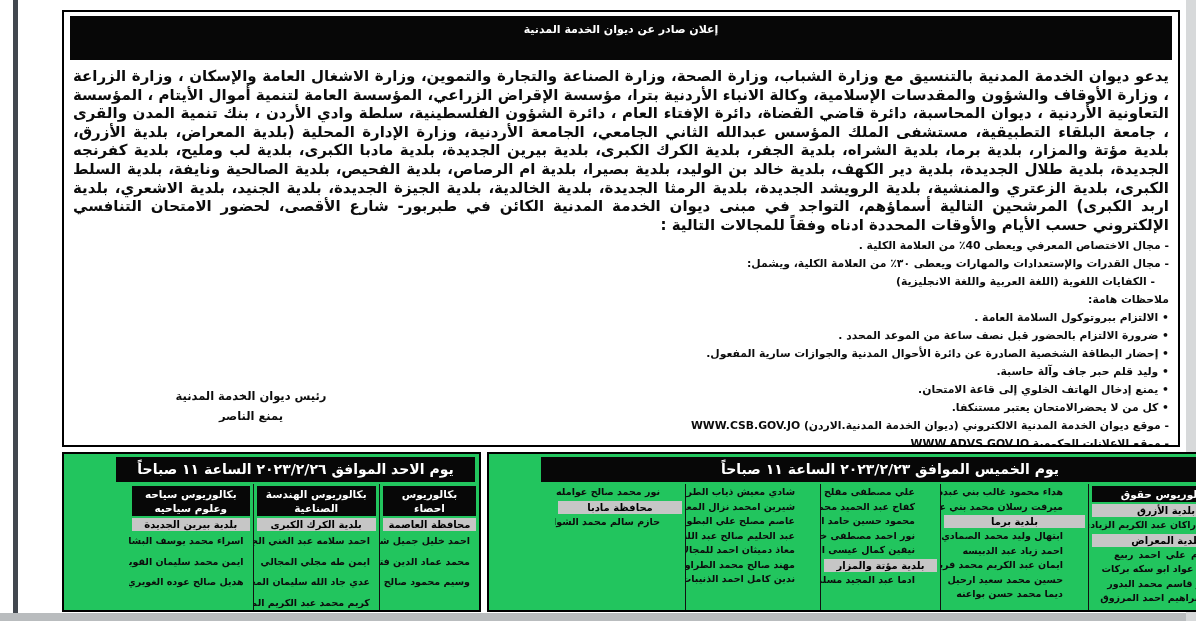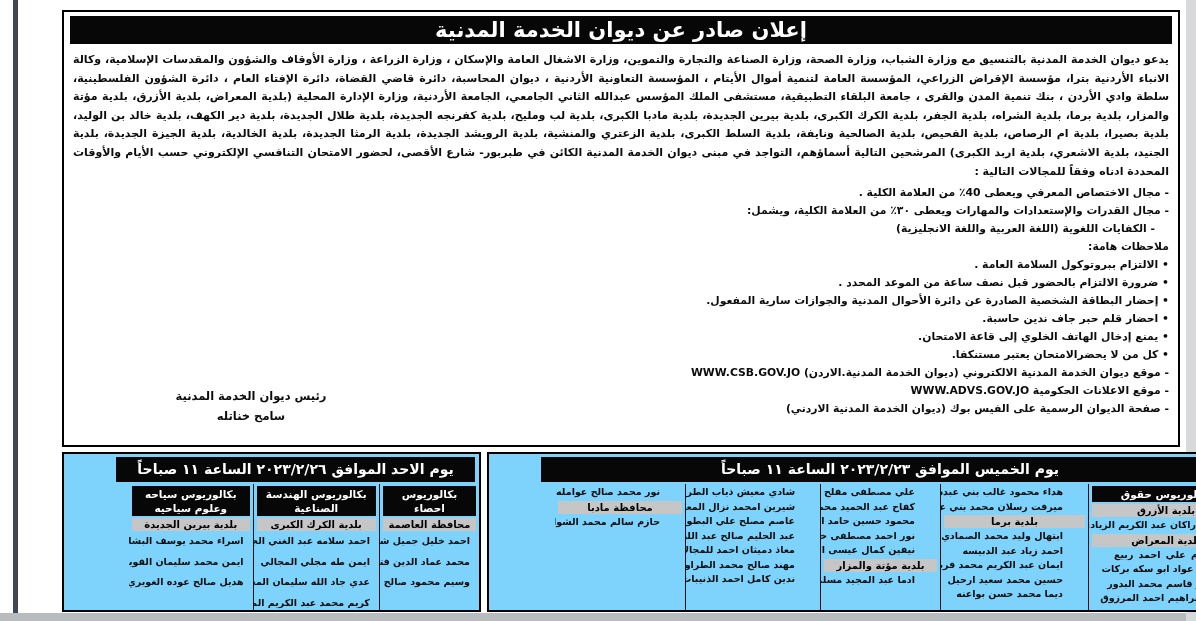--- a/index.html
+++ b/index.html
@@ -9,32 +9,32 @@
   }
   .edge-left{position:absolute;left:13px;top:0;width:5px;height:621px;background:#42484f;}
   .edge-bottom{position:absolute;left:0;top:613px;width:1196px;height:8px;background:#b9bcbe;}
   .edge-right{position:absolute;left:1186px;top:0;width:10px;height:621px;background:#d7d9da;}
 
   .main-box{
     position:absolute;left:62px;top:10px;width:1118px;height:437px;
     border:2px solid #000;box-sizing:border-box;background:#fff;direction:rtl;overflow:hidden;
   }
   .banner{background:#070707;color:#fff;text-align:center;font-weight:bold;}
-  .title-banner{margin:4px 6px 7px;height:28px;line-height:28px;font-size:21px;letter-spacing:.5px;}
-  .intro{margin:0 9px;font-size:11px;line-height:18.6px;text-align:justify;font-weight:bold;color:#0c0c0c;}
+  .title-banner{margin:4px 6px 7px;height:44px;line-height:28px;font-size:11px;letter-spacing:.5px;}
+  .intro{margin:0 9px;font-size:15px;line-height:18.6px;text-align:justify;font-weight:bold;color:#0c0c0c;}
   .lines{margin:3px 9px 0;font-weight:bold;color:#0c0c0c;}
   .lines .line{font-size:10.8px;line-height:18px;white-space:nowrap;}
   .signature{
     position:absolute;left:72px;top:374px;width:230px;text-align:center;
     font-weight:bold;font-size:11.5px;line-height:20px;color:#0c0c0c;direction:rtl;
   }
 
   .session-box{
     position:absolute;top:452px;height:160px;border:2px solid #000;
-    box-sizing:border-box;background:#7dd3fc;direction:rtl;overflow:hidden;padding-left:48px;
+    box-sizing:border-box;background:#22c55e;direction:rtl;overflow:hidden;padding-left:48px;
   }
   .session-thursday{left:487px;width:758px;}
   .session-sunday{left:62px;width:419px;}
   .session-banner{margin:3px 4px 2px;height:25px;line-height:25px;font-size:14px;}
   .columns{display:flex;direction:rtl;height:126px;overflow:hidden;}
   .columns .col{box-sizing:border-box;padding:1px 2px;overflow:hidden;}
   .columns .col:not(:last-child){border-left:1.5px solid #111;}
   .degree{background:#070707;color:#fff;text-align:center;font-weight:bold;font-size:10.5px;
           line-height:14px;padding:1px 2px;margin:1px 1px 2px;}
   .municipality{background:#c6c6c6;color:#000;text-align:center;font-weight:bold;font-size:10px;
@@ -56,30 +56,30 @@
   <div class="banner title-banner">إعلان صادر عن ديوان الخدمة المدنية</div>
   <div class="intro">يدعو ديوان الخدمة المدنية بالتنسيق مع وزارة الشباب، وزارة الصحة، وزارة الصناعة والتجارة والتموين، وزارة الاشغال العامة والإسكان ، وزارة الزراعة ، وزارة الأوقاف والشؤون والمقدسات الإسلامية، وكالة الانباء الأردنية بترا، مؤسسة الإقراض الزراعي، المؤسسة العامة لتنمية أموال الأيتام ، المؤسسة التعاونية الأردنية ، ديوان المحاسبة، دائرة قاضي القضاة، دائرة الإفتاء العام ، دائرة الشؤون الفلسطينية، سلطة وادي الأردن ، بنك تنمية المدن والقرى ، جامعة البلقاء التطبيقية، مستشفى الملك المؤسس عبدالله الثاني الجامعي، الجامعة الأردنية، وزارة الإدارة المحلية (بلدية المعراض، بلدية الأزرق، بلدية مؤتة والمزار، بلدية برما، بلدية الشراه، بلدية الجفر، بلدية الكرك الكبرى، بلدية بيرين الجديدة، بلدية مادبا الكبرى، بلدية لب ومليح، بلدية كفرنجه الجديدة، بلدية طلال الجديدة، بلدية دير الكهف، بلدية خالد بن الوليد، بلدية بصيرا، بلدية ام الرصاص، بلدية الفحيص، بلدية الصالحية ونايفة، بلدية السلط الكبرى، بلدية الزعتري والمنشية، بلدية الرويشد الجديدة، بلدية الرمثا الجديدة، بلدية الخالدية، بلدية الجيزة الجديدة، بلدية الجنيد، بلدية الاشعري، بلدية اربد الكبرى) المرشحين التالية أسماؤهم، التواجد في مبنى ديوان الخدمة المدنية الكائن في طبربور- شارع الأقصى، لحضور الامتحان التنافسي الإلكتروني حسب الأيام والأوقات المحددة ادناه وفقاً للمجالات التالية :</div>
   <div class="lines">
       <div class="line" style="padding-right: 0px;">- مجال الاختصاص المعرفي ويعطى 40٪ من العلامة الكلية .</div>
       <div class="line" style="padding-right: 0px;">- مجال القدرات والإستعدادات والمهارات ويعطى ٣٠٪ من العلامة الكلية، ويشمل:</div>
       <div class="line" style="padding-right: 14px;">- الكفايات اللغوية (اللغة العربية واللغة الانجليزية)</div>
       <div class="line" style="padding-right: 0px;">ملاحظات هامة:</div>
       <div class="line" style="padding-right: 0px;">• الالتزام ببروتوكول السلامة العامة .</div>
       <div class="line" style="padding-right: 0px;">• ضرورة الالتزام بالحضور قبل نصف ساعة من الموعد المحدد .</div>
       <div class="line" style="padding-right: 0px;">• إحضار البطاقة الشخصية الصادرة عن دائرة الأحوال المدنية والجوازات سارية المفعول.</div>
-      <div class="line" style="padding-right: 0px;">• احضار قلم حبر جاف ندين حاسبة.</div>
+      <div class="line" style="padding-right: 0px;">• وليد قلم حبر جاف وآلة حاسبة.</div>
       <div class="line" style="padding-right: 0px;">• يمنع إدخال الهاتف الخلوي إلى قاعة الامتحان.</div>
       <div class="line" style="padding-right: 0px;">• كل من لا يحضرالامتحان يعتبر مستنكفا.</div>
       <div class="line" style="padding-right: 0px;">- موقع ديوان الخدمة المدنية الالكتروني (ديوان الخدمة المدنية.الاردن) WWW.CSB.GOV.JO</div>
       <div class="line" style="padding-right: 0px;">- موقع الاعلانات الحكومية WWW.ADVS.GOV.JO</div>
       <div class="line" style="padding-right: 0px;">- صفحة الديوان الرسمية على الفيس بوك (ديوان الخدمة المدنية الاردني)</div>
     </div>
   <div class="signature">
     <div>رئيس ديوان الخدمة المدنية</div>
-    <div>سامح خناتله</div>
+    <div>يمنع الناصر</div>
   </div>
 </div>
 
 <div class="session-box session-thursday">
   <div class="banner session-banner">يوم الخميس الموافق ٢٠٢٣/٢/٢٣ الساعة ١١ صباحاً</div>
   <div class="columns">
       <div class="col" style="width: 155px;">
         <div class="degree">بكالوريوس حقوق</div>
         <div class="municipality">بلدية الأزرق</div>
         <div class="name">امنه راكان عبد الكريم الزيادي العنزي</div>

